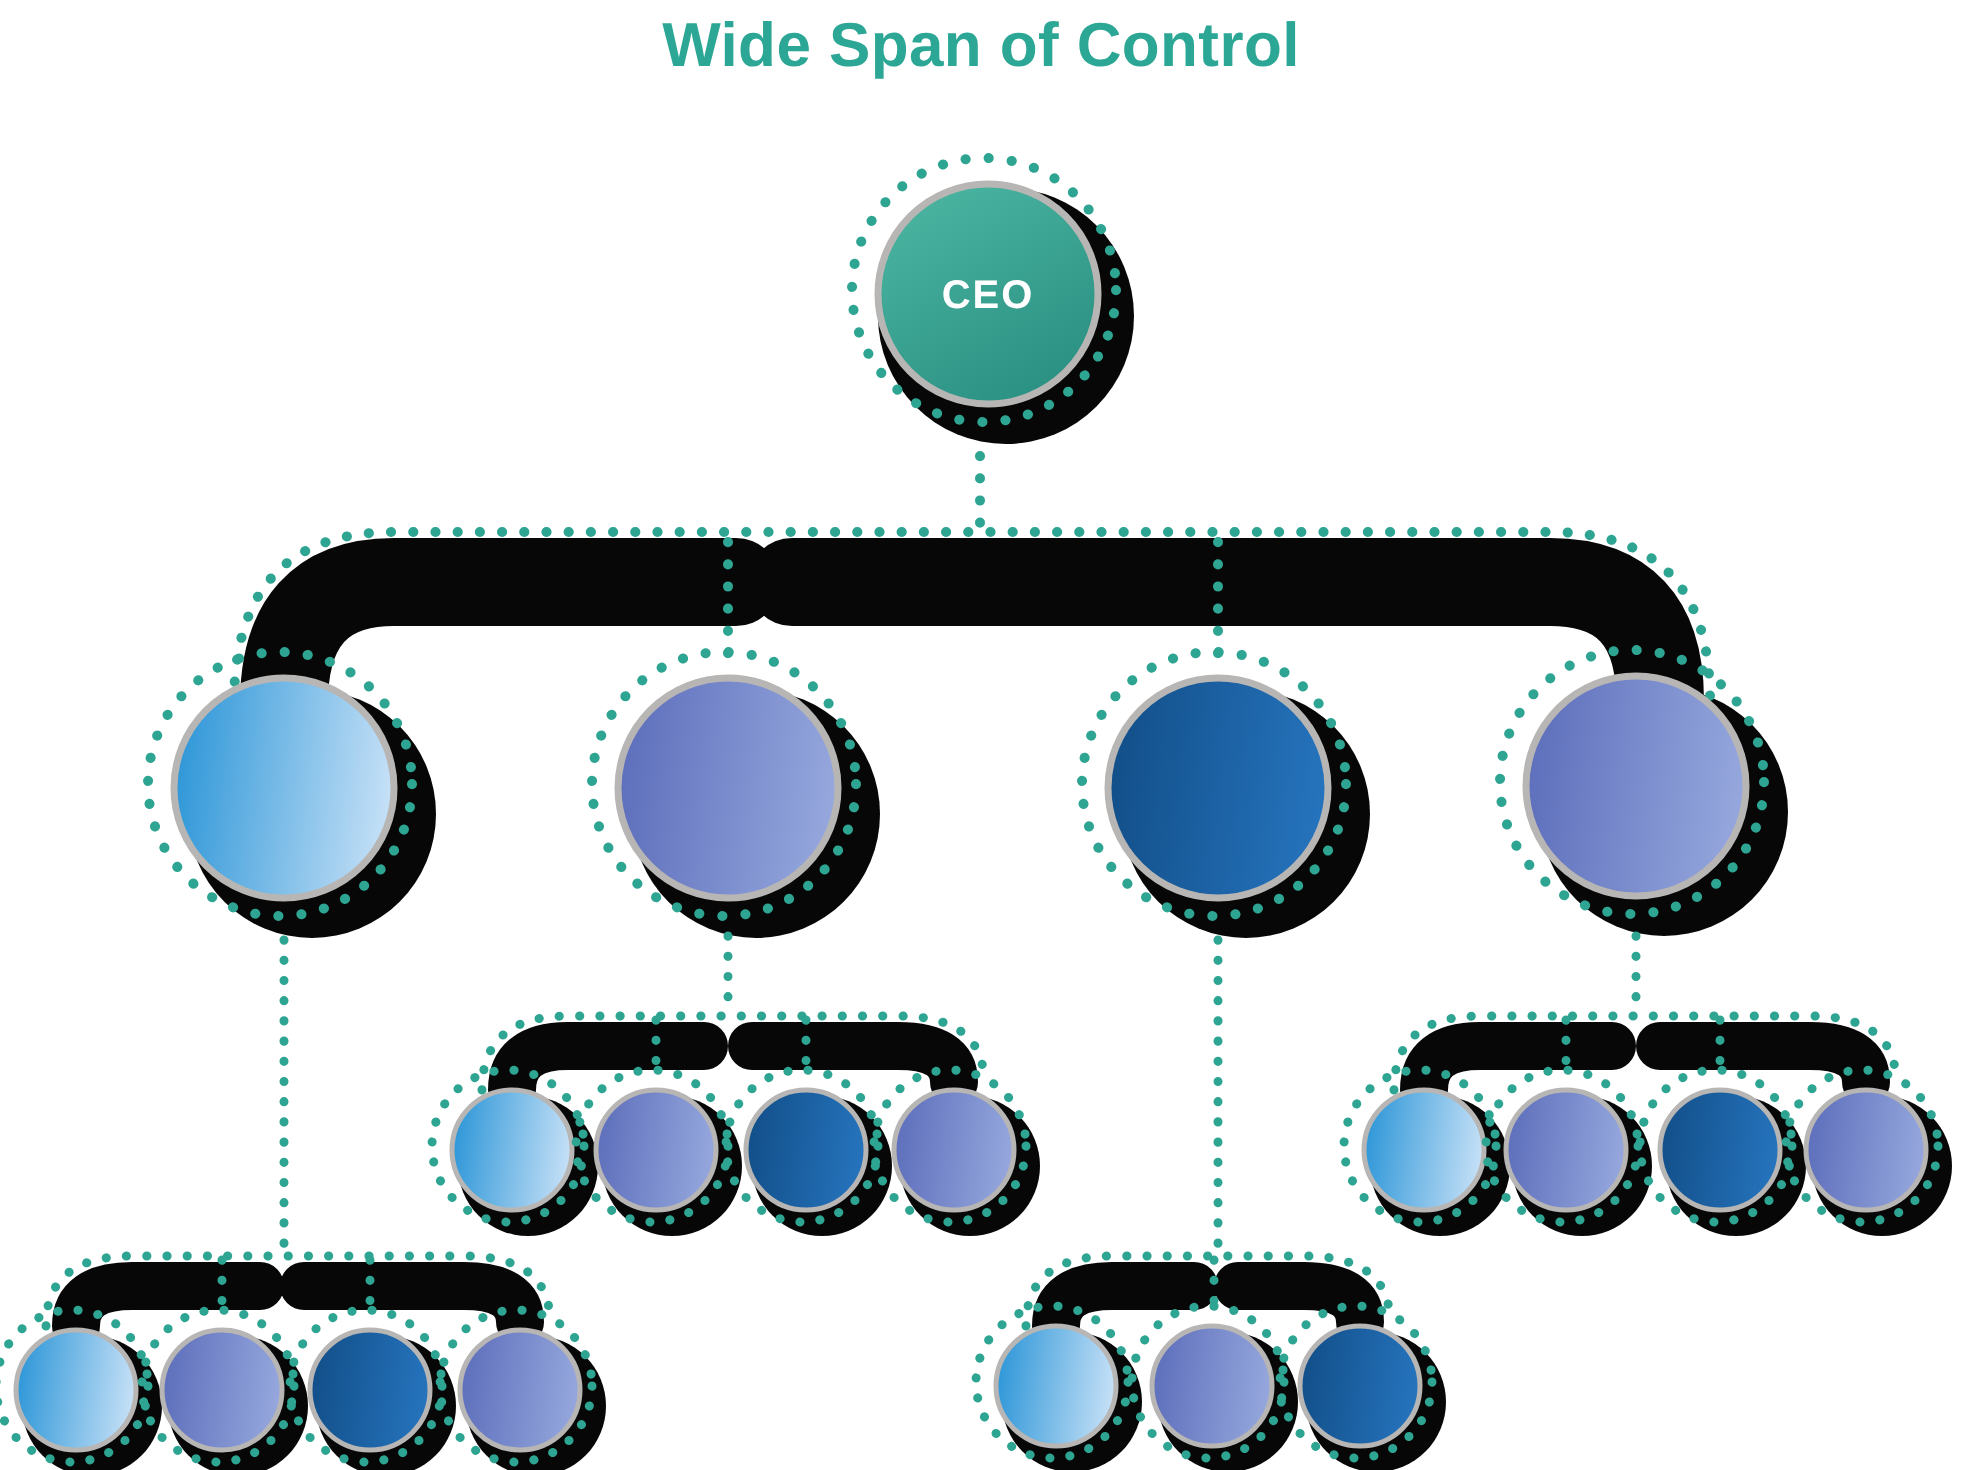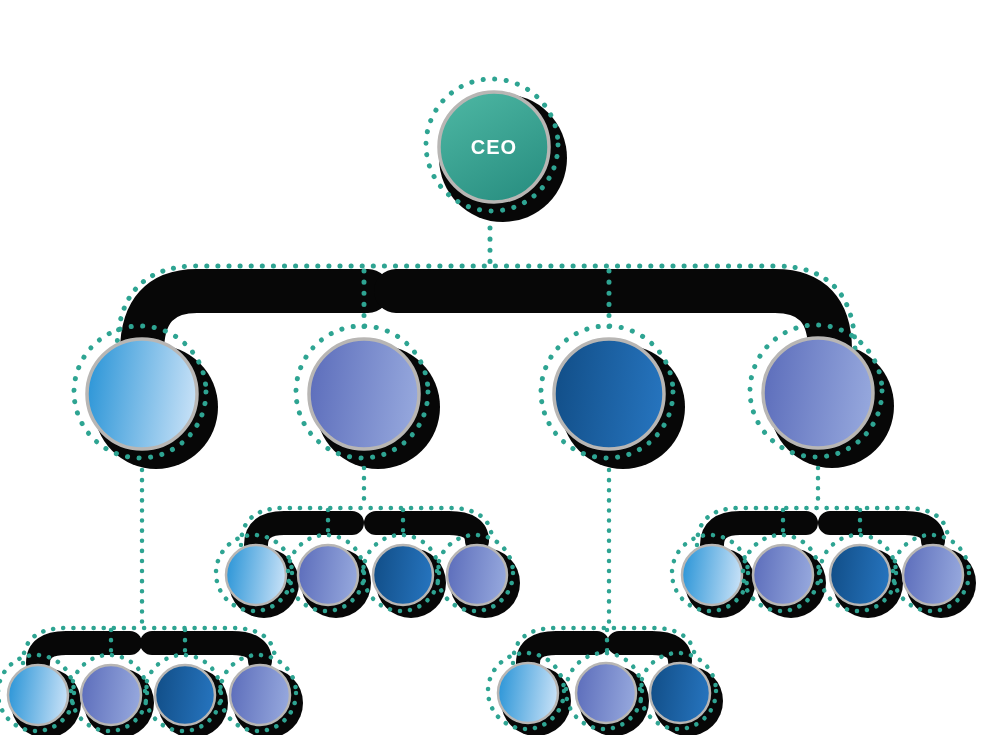--- a/index.html
+++ b/index.html
@@ -6,20 +6,21 @@
   body{width:981px;height:735px;overflow:hidden;font-family:"Liberation Sans",sans-serif;}
   .canvas{position:relative;width:981px;height:735px;background:#ffffff;}
   .title{position:absolute;top:0;left:0;width:100%;margin:0;padding-top:5px;
          text-align:center;font-size:31px;font-weight:bold;letter-spacing:.2px;}
   #chart{position:absolute;left:0;top:0;width:981px;height:735px;display:block;}
 </style>
 </head>
 <body>
 
 <div class="canvas">
+  <h1 class="title" style="color: rgb(44, 167, 149);">Wide Span of Control</h1>
   <svg id="chart" viewBox="0 0 981 735" xmlns="http://www.w3.org/2000/svg">
       <defs>
         <linearGradient id="g-teal" x1="0.25" y1="0.06698729810778065" x2="0.75" y2="0.9330127018922194">
           <stop offset="0%" stop-color="#49B29F"></stop>
           <stop offset="100%" stop-color="#2B9183"></stop>
         </linearGradient>
         <linearGradient id="g-lightblue" x1="0.003726924179338953" y1="0.43906532829742634" x2="0.996273075820661" y2="0.5609346717025737">
           <stop offset="0%" stop-color="#2F97D8"></stop>
           <stop offset="100%" stop-color="#C7E1F7"></stop>
         </linearGradient>

